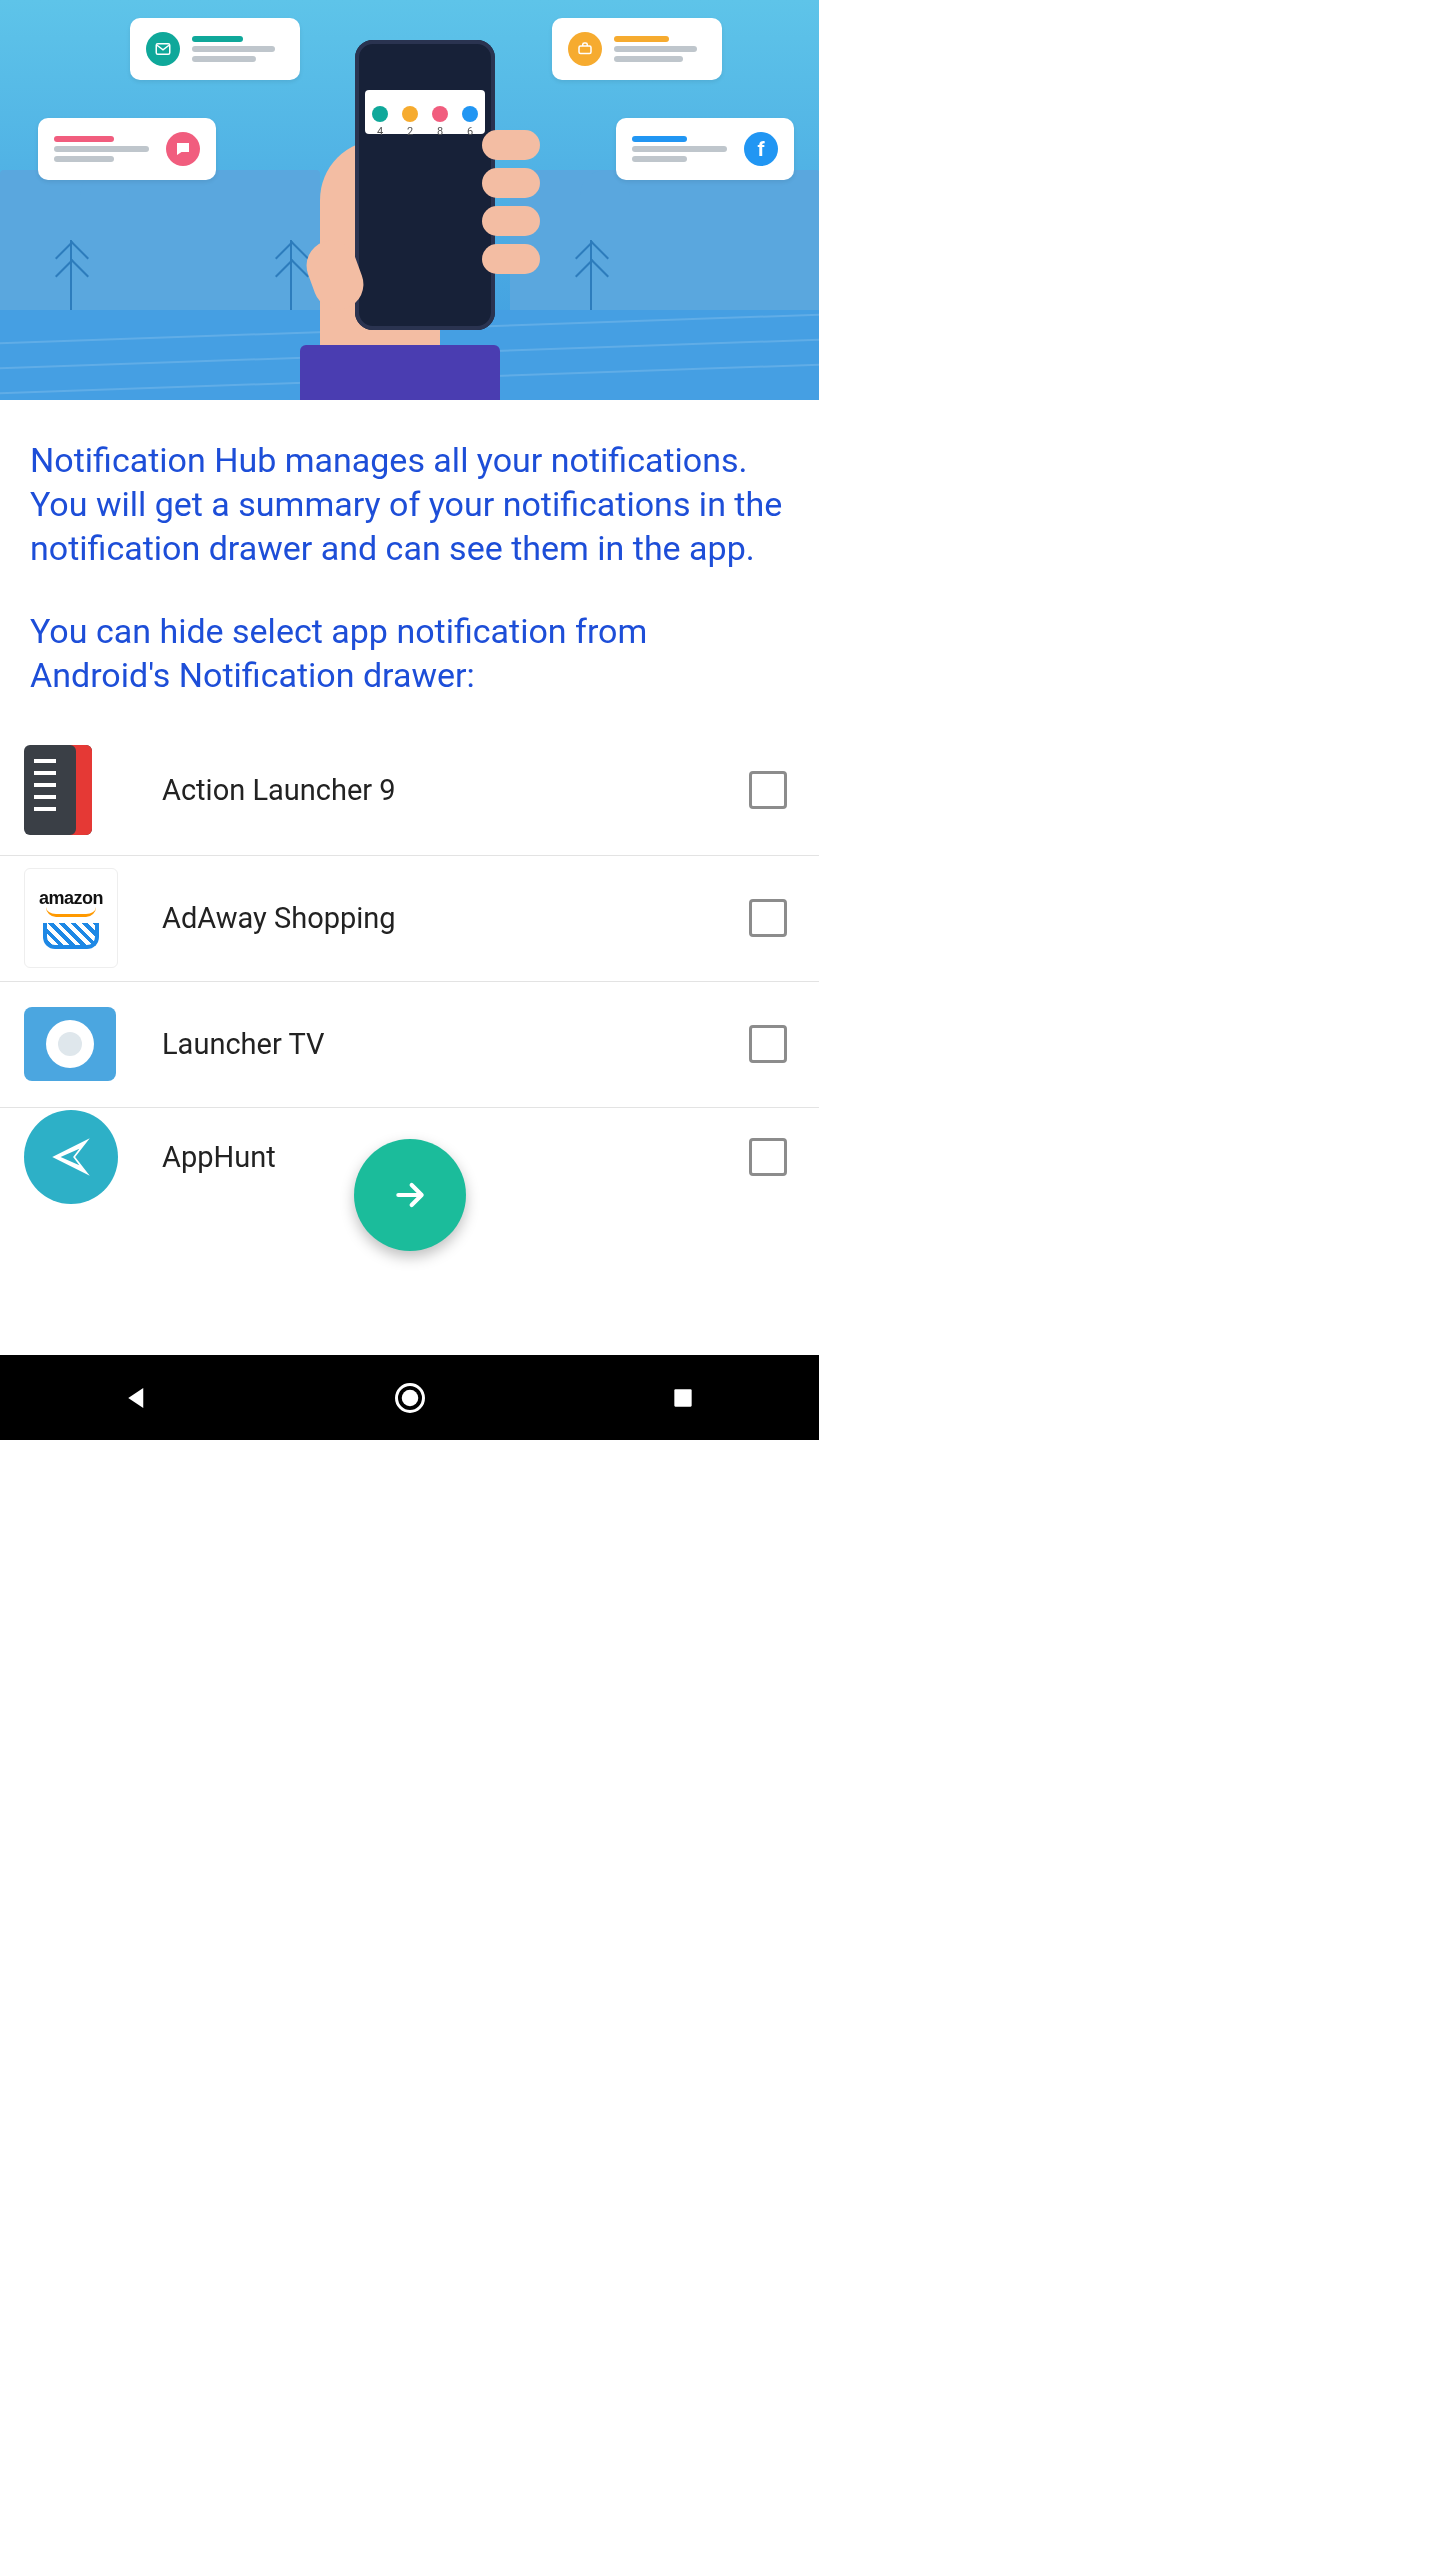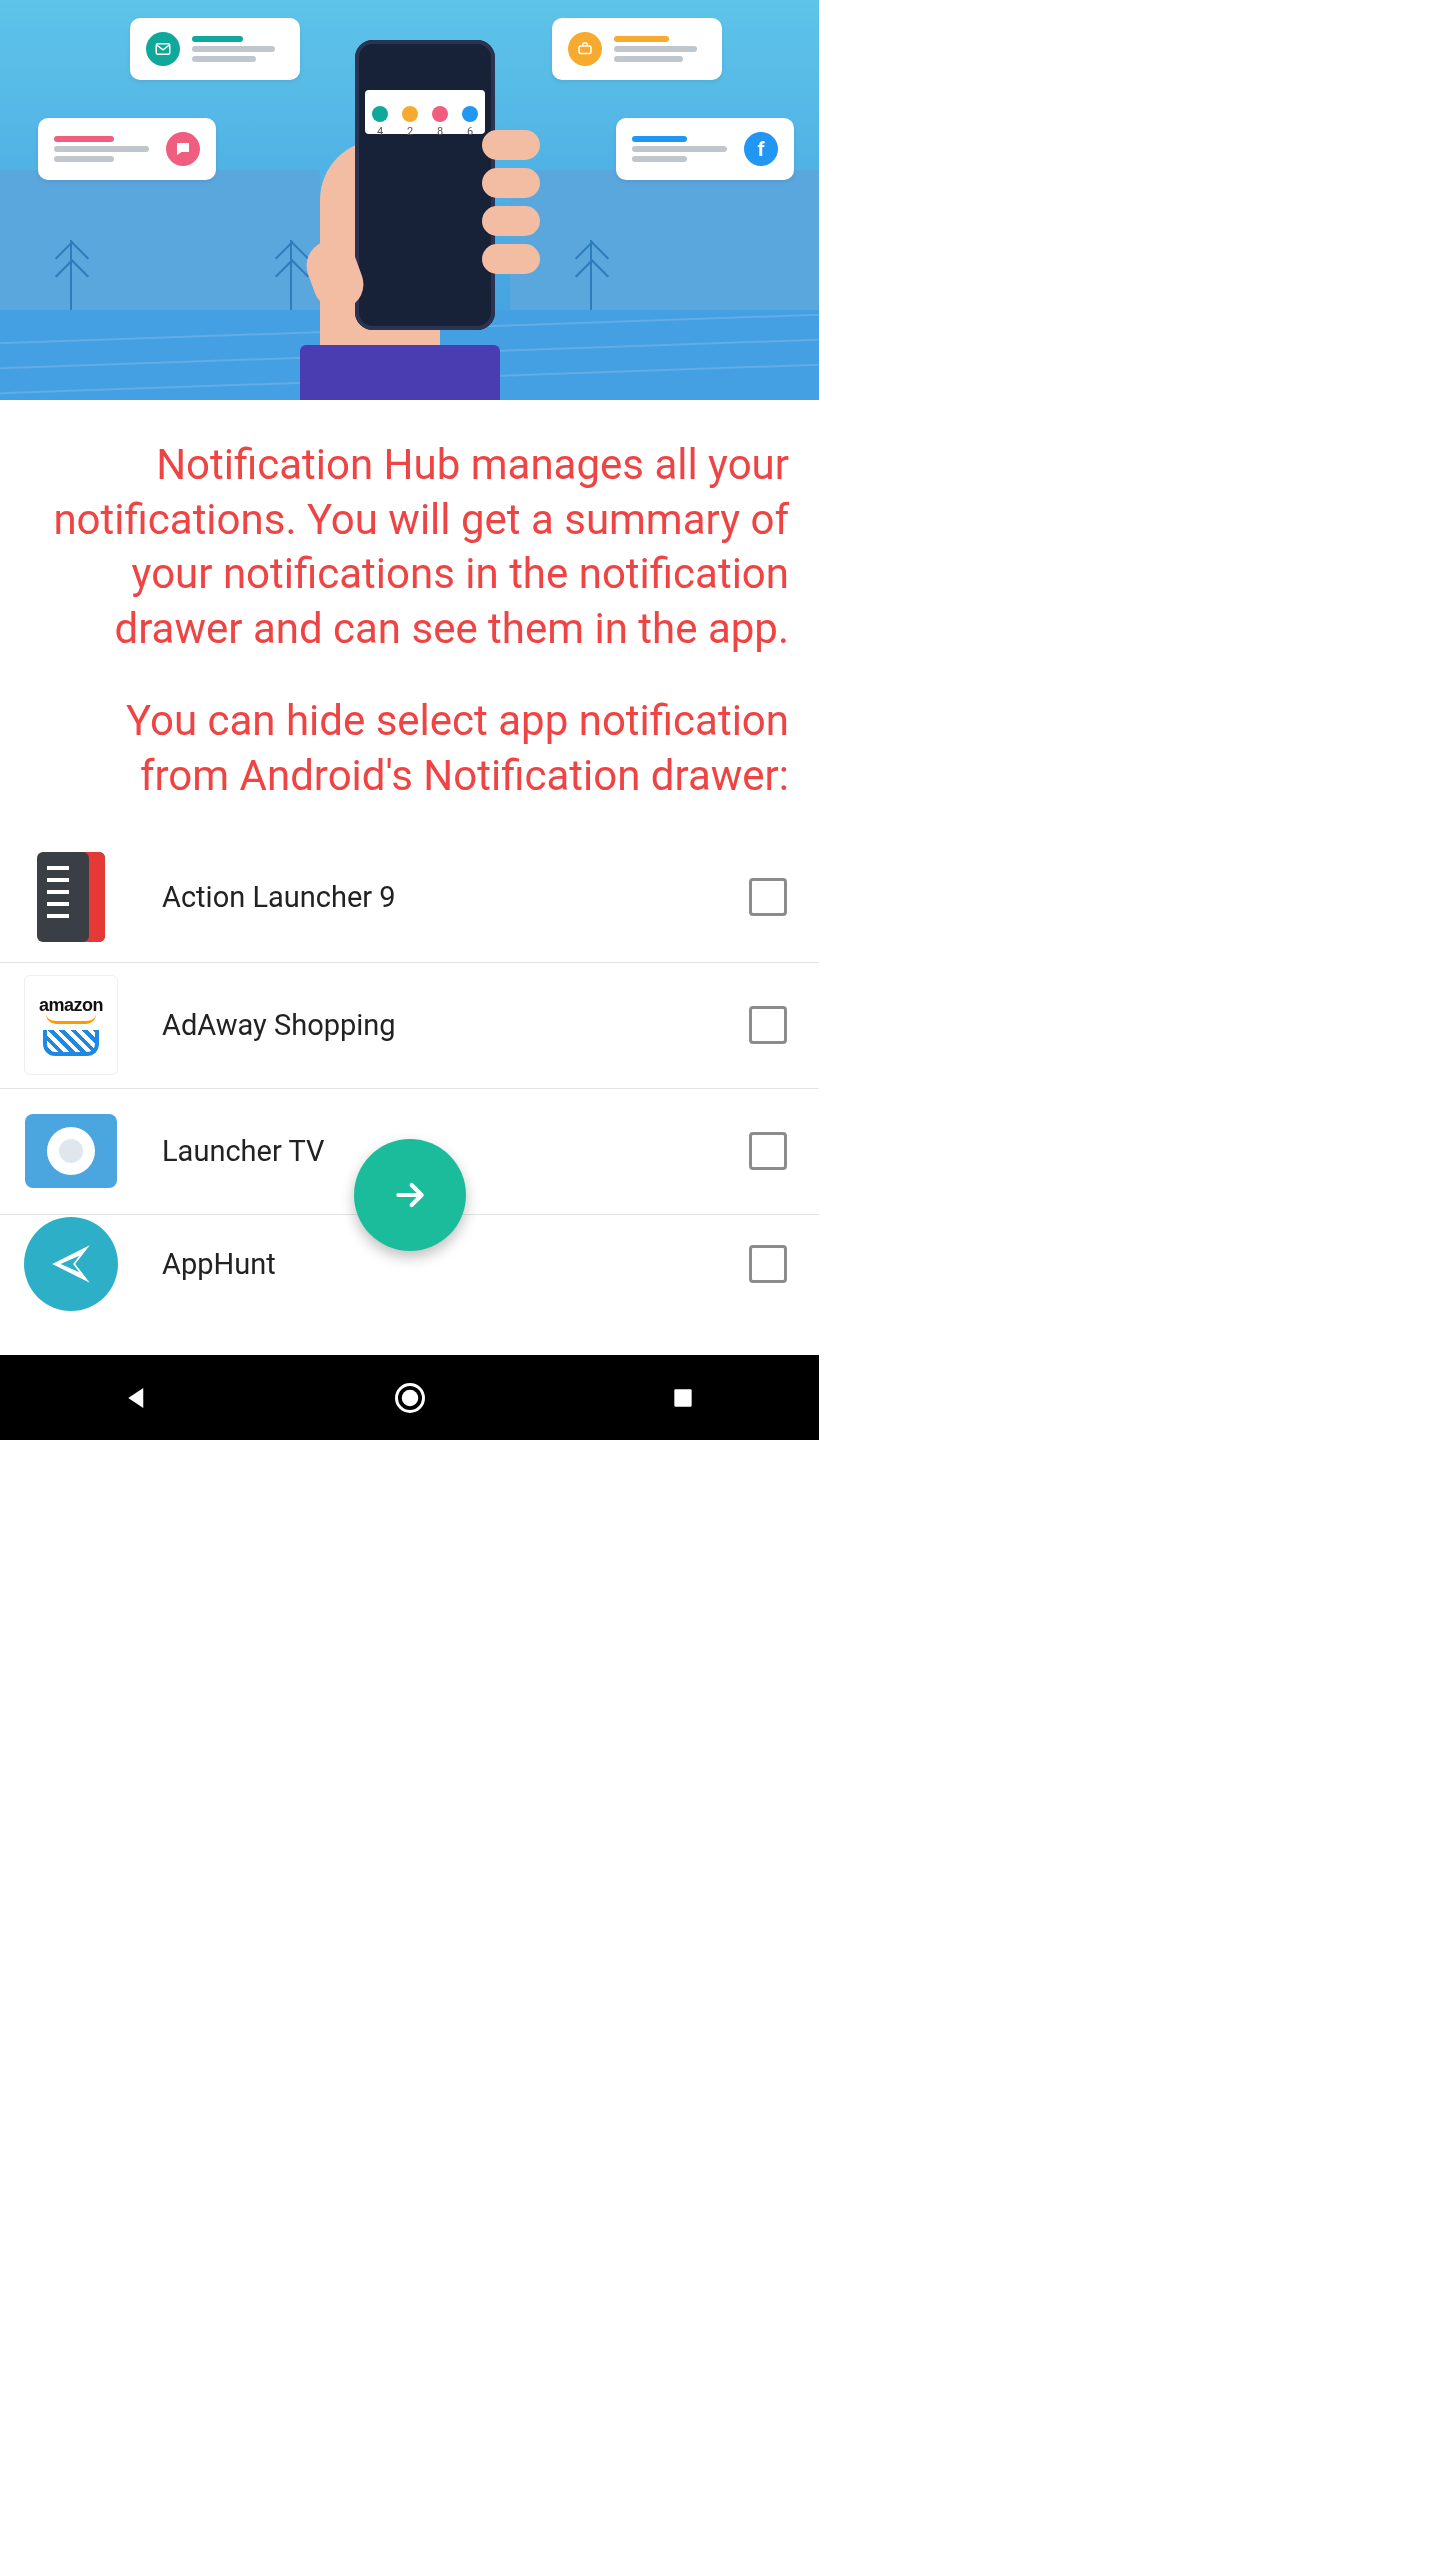--- a/index.html
+++ b/index.html
@@ -45,28 +45,28 @@
   .b3 .line{ background:#bfc6cc;}
   .b3 .line.t{ background:#f6ab2f; width:60%;}
   .b4 { left:616px; top:118px; width:178px; display:flex; gap:12px; align-items:center;}
   .b4 .ico-c{ background:#2196f3; order:2;}
   .b4 .line{ background:#bfc6cc;}
   .b4 .line.t{ background:#2196f3; width:55%;}
 
   
   .body { flex:1; overflow:hidden; position:relative; }
   .intro { padding: 38px 30px 28px 30px; }
-  .intro p { font-size: 42px; line-height: 1.3; color:#ef4444; margin-bottom: 38px; font-weight: 400; text-align: right;}
+  .intro p { font-size: 34px; line-height: 1.3; color:#1d4ed8; margin-bottom: 38px; font-weight: 400;}
   .intro p:last-child { margin-bottom: 0;}
 
   .list { }
   .row { display:flex; align-items:center; height:126px; padding: 0 24px 0 24px; border-top:1px solid #e3e3e3; }
   .row:first-child { border-top:none; height:130px;}
   .row:last-child { height: 100px;}
-  .app-ico { width:94px; height:94px; display:flex; align-items:center; justify-content:center; flex-shrink:0; }
+  .app-ico { width:94px; height:94px; display:flex; align-items:center; flex-shrink:0; }
   .app-label { flex:1; font-size:29px; color:#222; padding-left: 44px; }
   .chk { width:38px; height:38px; border:3px solid #8c8c8c; border-radius:4px; margin-right: 8px;}
 
   
   .ico-action { width:68px; height:90px; background:#3a3f46; border-radius:6px; position:relative; box-shadow: inset -16px 0 0 #e53935;}
   .ico-action::before { content:""; position:absolute; left:10px; top:14px; width:22px; height:4px; background:#fff; box-shadow: 0 12px 0 #fff, 0 24px 0 #fff, 0 36px 0 #fff, 0 48px 0 #fff;}
   .ico-adaway { width:94px; height:94px; border-radius:50%; background:#b71c1c; display:flex; align-items:center; justify-content:center;}
   .ico-amazon { width:100px; height:100px; border:1px solid #eee; border-radius:6px; background:#fff; display:flex; flex-direction:column; align-items:center; justify-content:center; font-family: Arial; }
   .ico-amazon .word { font-weight:700; font-size:18px; color:#111; letter-spacing:-0.5px;}
   .ico-amazon .smile { width:50px; height:10px; border-bottom:3px solid #f90; border-radius:0 0 50px 50px; margin-top:-2px;}

